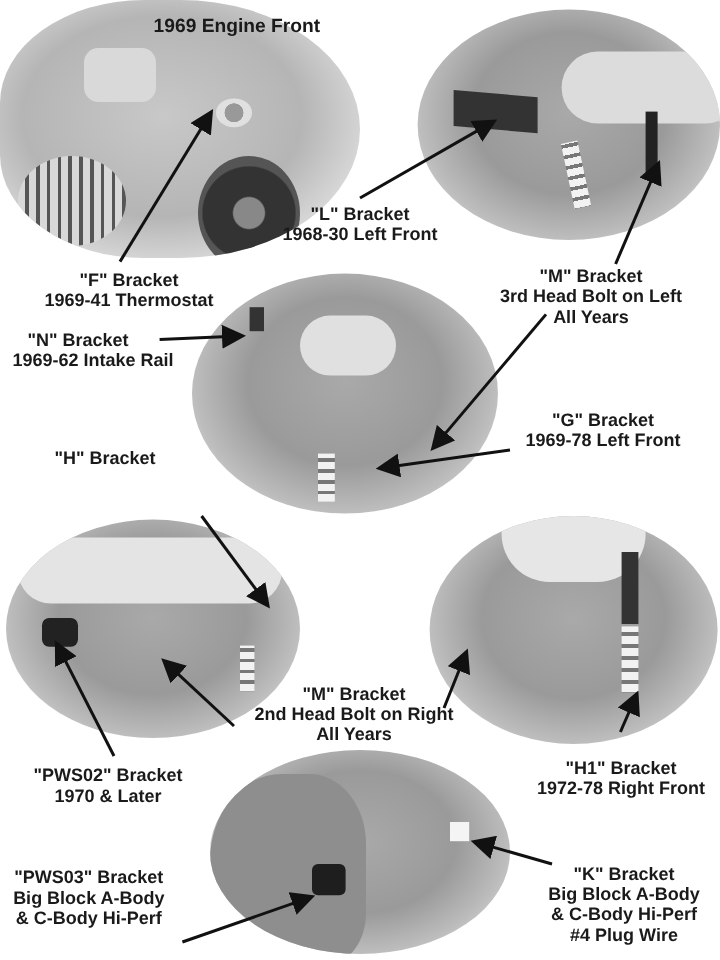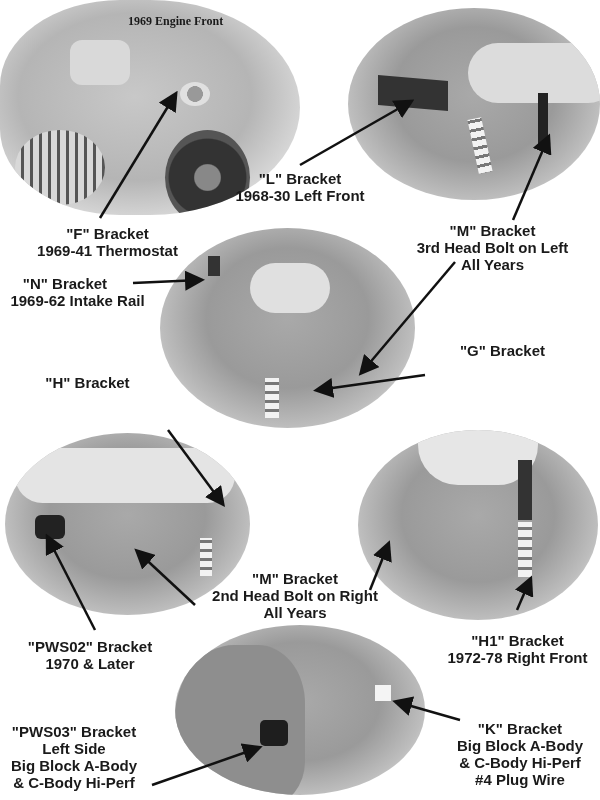--- a/index.html
+++ b/index.html
@@ -3,21 +3,21 @@
 <meta charset="utf-8">
 <style>
   html, body { margin:0; padding:0; background:#ffffff; }
   body { width:600px; height:800px; position:relative; overflow:hidden; font-family:"Liberation Sans", sans-serif; }
   .photo { position:absolute; border-radius:50%; overflow:hidden;
     background: radial-gradient(ellipse at 50% 45%, #a9a9a9 0%, #9a9a9a 45%, #bdbdbd 70%, #ffffff 100%); }
   .photo .part { position:absolute; }
   .label { position:absolute; text-align:center; font-weight:bold; font-size:15px; line-height:17px; color:#1a1a1a; white-space:nowrap; }
   .label div { display:block; }
   svg.arrows { position:absolute; left:0; top:0; }
-  .title { position:absolute; font-weight:bold; font-size:12px; color:#1a1a1a;font-family:Liberation Serif, serif; }
+  .title { position:absolute; font-weight:bold; font-size:16px; color:#1a1a1a; }
 </style>
 </head>
 <body>
 
 <div class="photo" style="left:0;top:0;width:300px;height:215px;border-radius:40% 50% 50% 40%;background:radial-gradient(ellipse at 45% 45%, #c8c8c8 0%, #b5b5b5 50%, #e8e8e8 85%, #ffffff 100%);">
   <div class="part" style="left:15px;top:130px;width:90px;height:75px;border-radius:50%;background:repeating-linear-gradient(90deg,#d8d8d8 0 6px,#555 6px 9px);"></div>
   <div class="part" style="left:165px;top:130px;width:85px;height:95px;border-radius:50%;background:radial-gradient(circle,#888 0 20%,#333 22% 60%,#555 62% 100%);"></div>
   <div class="part" style="left:70px;top:40px;width:60px;height:45px;border-radius:12px;background:#d9d9d9;"></div>
   <div class="part" style="left:180px;top:82px;width:30px;height:24px;border-radius:50%;background:radial-gradient(circle,#999 0 40%,#e0e0e0 42%);"></div>
 </div>
@@ -94,20 +94,21 @@
   <div>All Years</div>
 </div>
 
 <div class="label" style="left:0px;top:275px;width:155px;">
   <div style="padding-right:25px;">"N" Bracket</div>
   <div>1969-62 Intake Rail</div>
 </div>
 
 <div class="label" style="left:425px;top:342px;width:155px;">
   <div>"G" Bracket</div>
+  <div>1969-78 Left Front</div>
 </div>
 
 <div class="label" style="left:5px;top:374px;width:165px;">
   <div>"H" Bracket</div>
 </div>
 
 <div class="label" style="left:195px;top:570px;width:200px;">
   <div>"M" Bracket</div>
   <div>2nd Head Bolt on Right</div>
   <div>All Years</div>
@@ -118,21 +119,20 @@
   <div>1970 &amp; Later</div>
 </div>
 
 <div class="label" style="left:435px;top:632px;width:165px;">
   <div>"H1" Bracket</div>
   <div>1972-78 Right Front</div>
 </div>
 
 <div class="label" style="left:0px;top:723px;width:148px;">
   <div>"PWS03" Bracket</div>
-  <div>Left Side</div>
   <div>Big Block A-Body</div>
   <div>&amp; C-Body Hi-Perf</div>
 </div>
 
 <div class="label" style="left:440px;top:720px;width:160px;">
   <div>"K" Bracket</div>
   <div>Big Block A-Body</div>
   <div>&amp; C-Body Hi-Perf</div>
   <div>#4 Plug Wire</div>
 </div>

